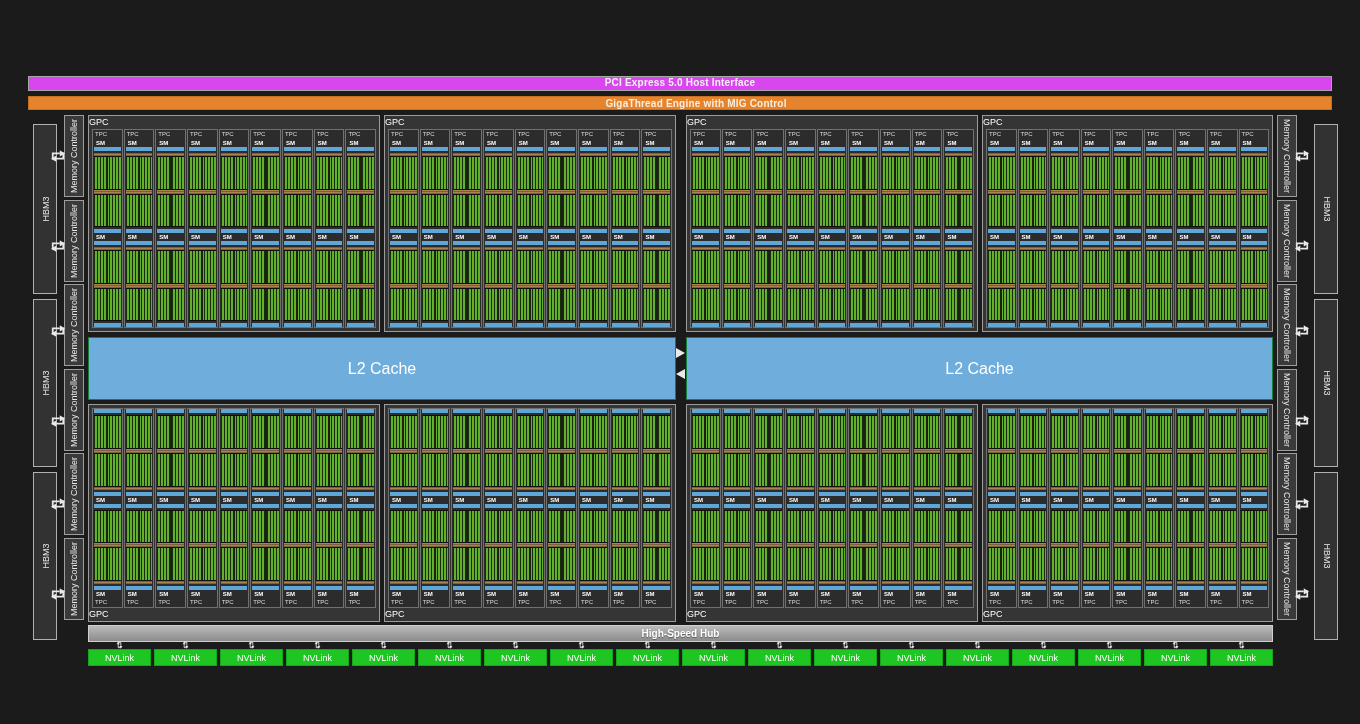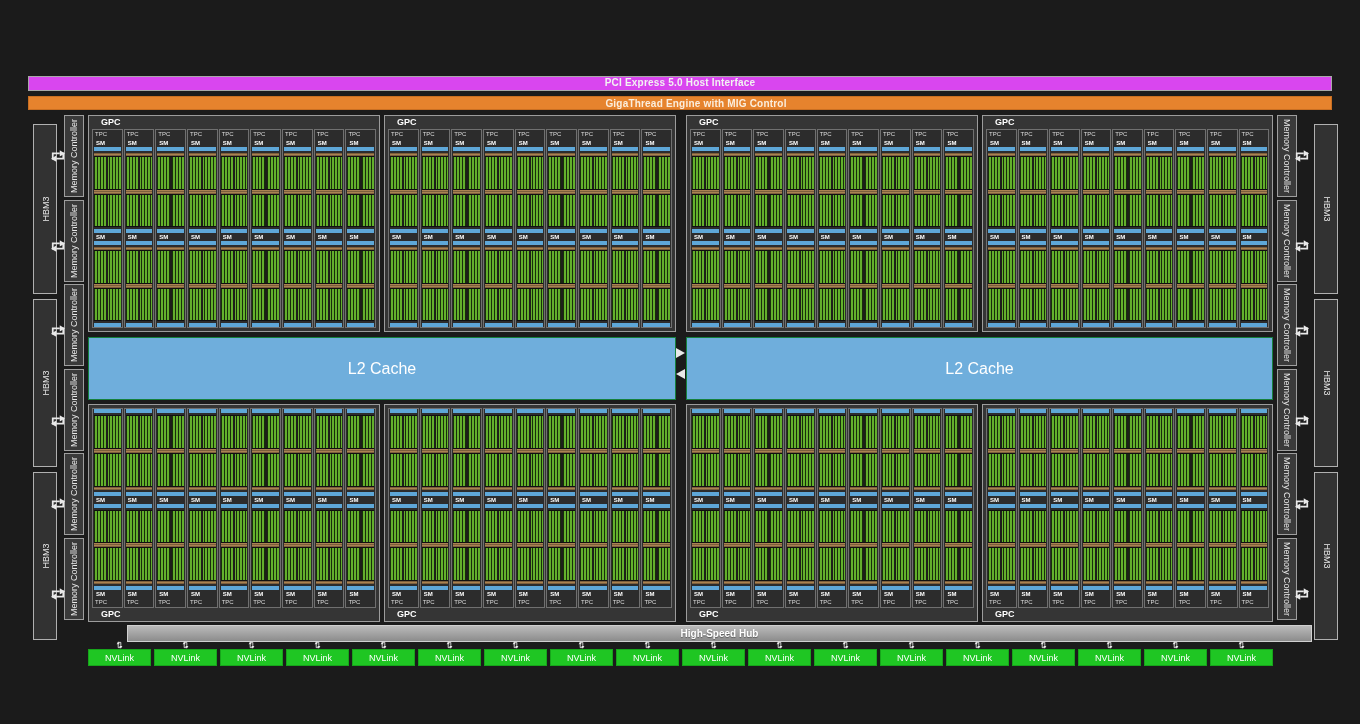--- a/index.html
+++ b/index.html
@@ -13,21 +13,21 @@
   .giga { background: #e6832d; border: 1px solid #c96f22; color: #fbeedd; font-size: 10px; font-weight: bold;
           display: flex; align-items: center; justify-content: center; letter-spacing: .2px; }
 
   .mc  { background: #3a3a3a; border: 1px solid #9e9e9e; display: flex; align-items: center; justify-content: center; overflow: hidden; }
   .hbm { background: #323232; border: 1px solid #b0b0b0; display: flex; align-items: center; justify-content: center; overflow: hidden; }
   .vtext { color: #e8e8e8; font-size: 9px; white-space: nowrap; transform: rotate(-90deg); }
   .vtext.cw { transform: rotate(90deg); }
 
   .gpc { background: #353535; border: 1px solid #9c9c9c; display: flex; flex-direction: column; }
   .gpc.flip { flex-direction: column-reverse; }
-  .gpc-label { height: 13px; line-height: 13px; padding-left: 12px; color: #ffffff; font-size: 9px; font-weight: bold; }
+  .gpc-label { height: 13px; line-height: 13px; padding-left: 0; color: #ffffff; font-size: 9px; font-weight: normal; }
   .tpc-row { flex: 1; display: flex; gap: 1px; padding: 0 3px 3px 3px; min-height: 0; }
   .gpc.flip .tpc-row { padding: 3px 3px 0 3px; }
   .tpc { flex: 1; min-width: 0; background: #2c2c2c; border: 1px solid #707070; display: flex; flex-direction: column; }
   .tpc.flip { flex-direction: column-reverse; }
   .tpc-label { height: 9px; line-height: 9px; font-size: 6px; color: #dddddd; padding-left: 2px; }
   .sm { flex: 1; min-height: 0; display: flex; flex-direction: column; padding: 0 1px; }
   .sm.flip { flex-direction: column-reverse; }
   .sm-label { height: 8px; line-height: 8px; font-size: 6px; font-weight: bold; color: #ffffff; padding-left: 2px; }
   .bar-blue { height: 4px; background: #5ea7d8; }
   .gap2 { height: 2px; }
@@ -69,21 +69,21 @@
   <div class="abs l2" style="left:88px; top:337px; width:588px; height:63px;">
     <span>L2 Cache</span>
   </div>
   <div class="abs l2" style="left:686px; top:337px; width:587px; height:63px;">
     <span>L2 Cache</span>
   </div>
 
   <div class="abs tri-right" style="left:676px; top:348px;"></div>
   <div class="abs tri-left" style="left:676px; top:369px;"></div>
 
-  <div class="abs hub" style="left:88px; top:625px; width:1185px; height:17px;margin-left:39px;">
+  <div class="abs hub" style="left:88px; top:625px; width:1185px; height:17px;">
     <span>High-Speed Hub</span>
   </div>
 
   <div class="abs nvl-arrow-row" style="left:88px; top:641px; width:1185px; height:8px;" id="nvl-arrows">
       <div class="nvl-arrow-cell">
         <svg width="7" height="8" viewBox="0 0 16 18">
           <path d="M4 3 H11 V11" fill="none" stroke="#e9e9e9" stroke-width="2"></path>
           <path d="M7.5 11 H14.5 L11 17 Z" fill="#e9e9e9"></path>
           <path d="M12 15 H5 V7" fill="none" stroke="#e9e9e9" stroke-width="2"></path>
           <path d="M1.5 7 H8.5 L5 1 Z" fill="#e9e9e9"></path>

